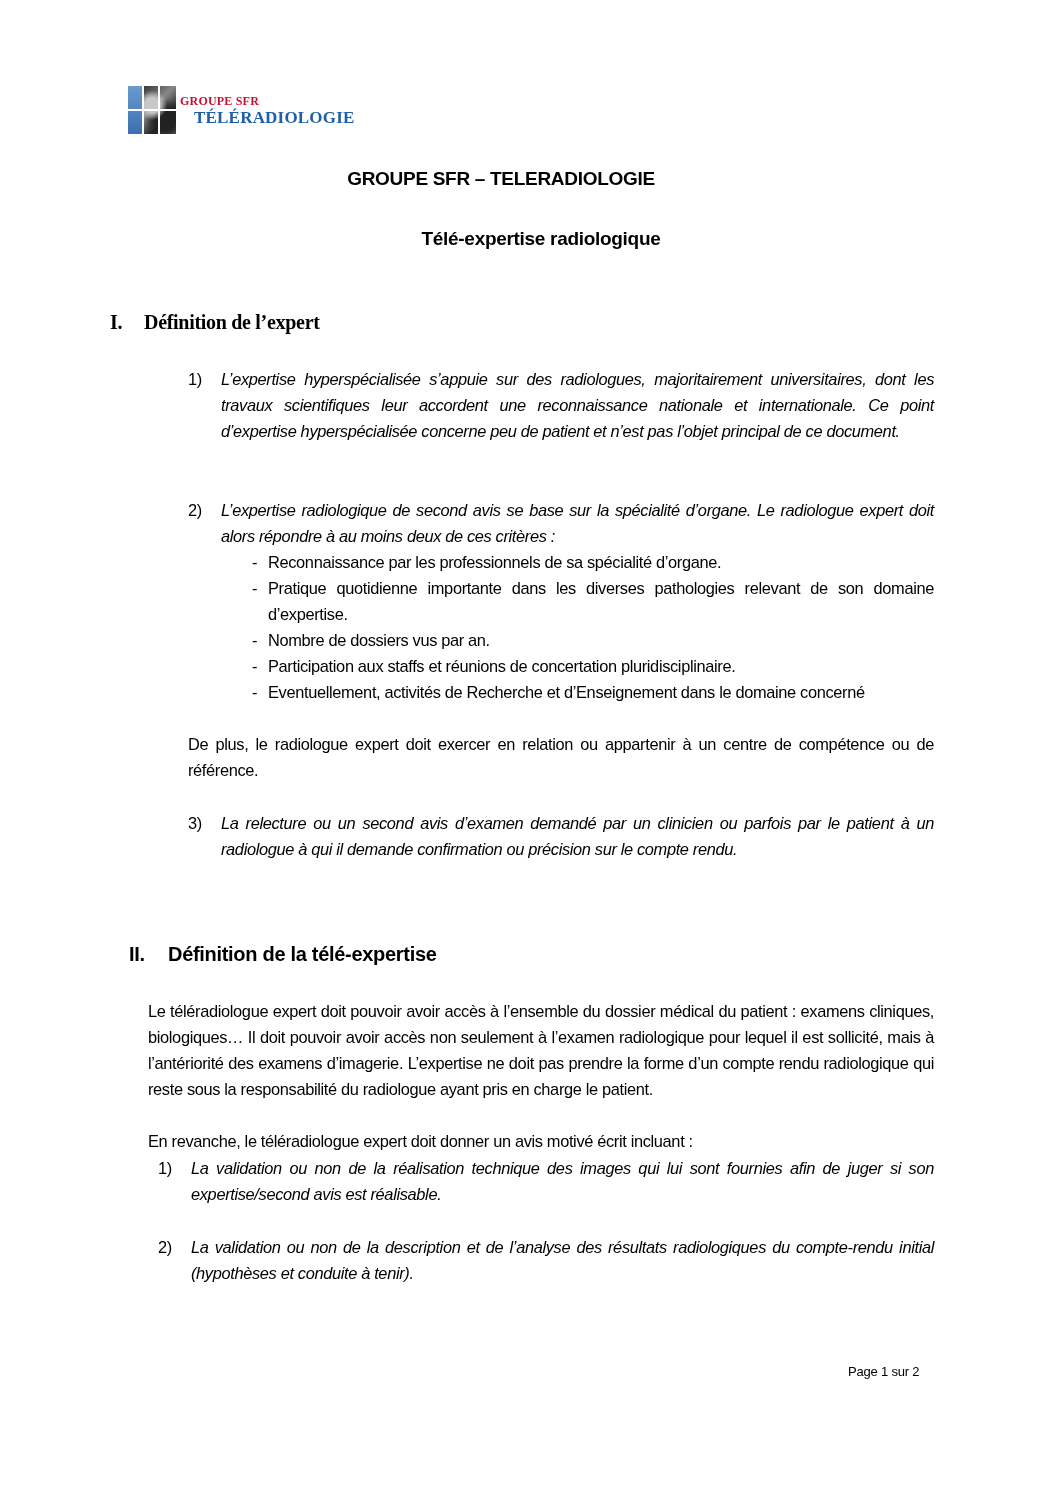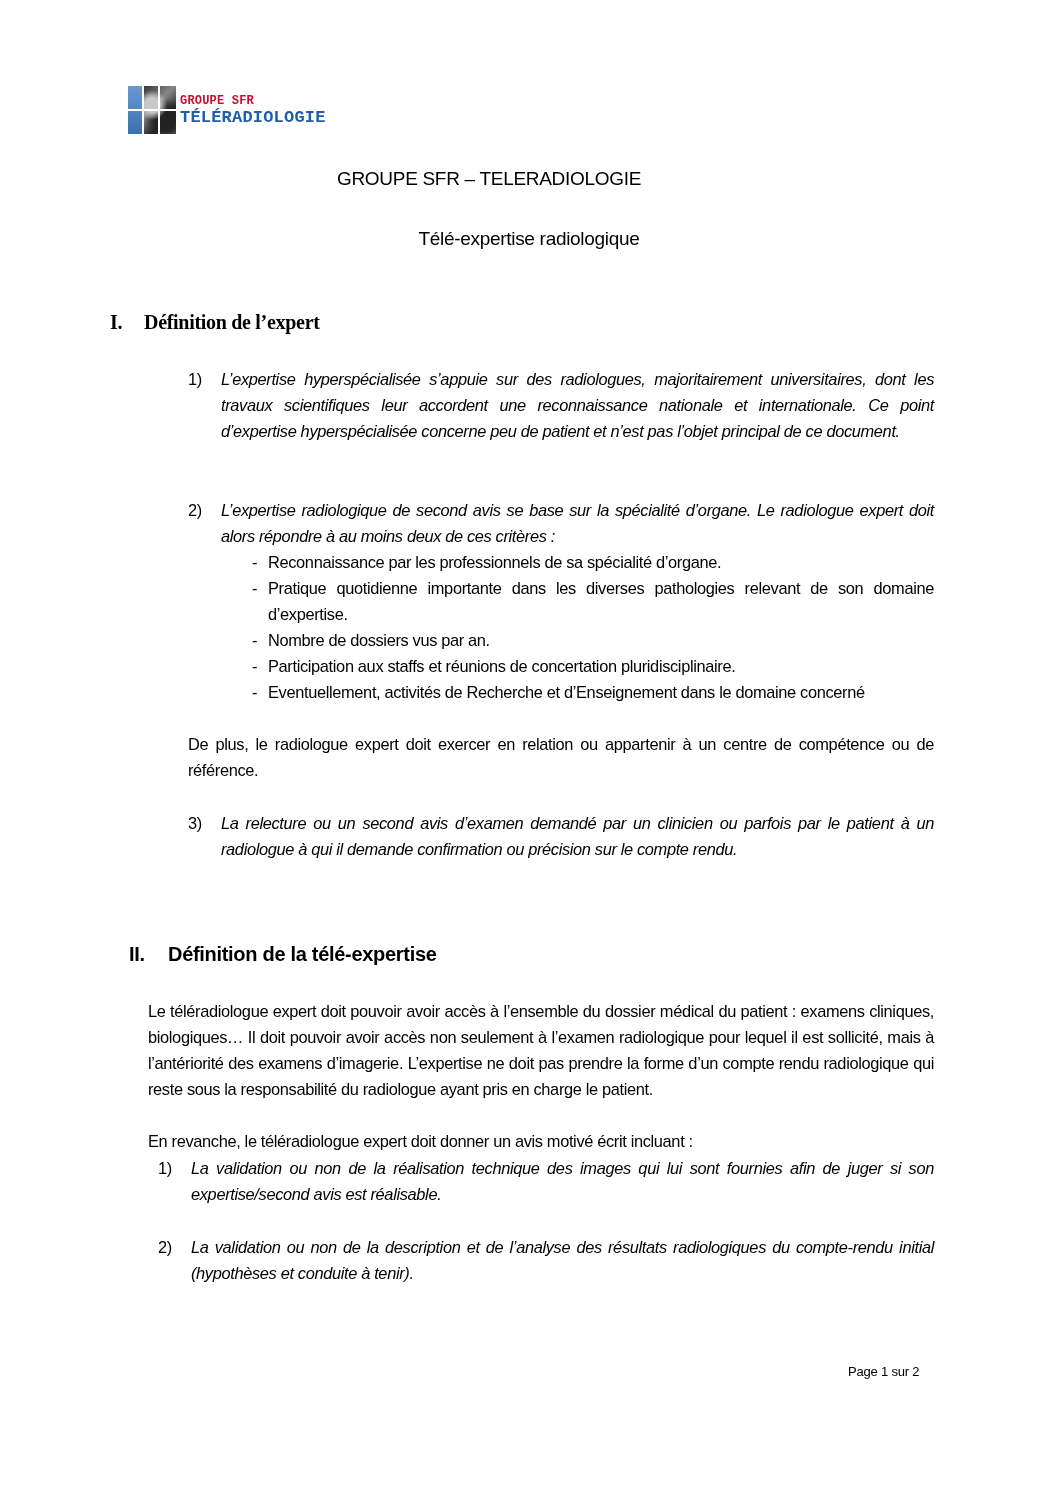--- a/index.html
+++ b/index.html
@@ -67,40 +67,41 @@
     }
     .logo-mark .vline2 {
       position: absolute;
       left: 30px; top: 0;
       width: 2px; height: 48px;
       background: #fff;
     }
     .logo-text {
       margin-left: 4px;
       line-height: 1;
-      font-family: Liberation Mono, monospace;
+      font-family: Liberation Serif, serif;
       font-weight: bold;
     }
     .logo-line1 {
       color: #c8102e;
       font-size: 12px;
       letter-spacing: 0.2px;
     }
     .logo-line2 {
       color: #1f5fa8;
       font-size: 17px;
       margin-top: 2px;
       letter-spacing: 0.2px;
+      margin-left: 14px;
     }
 
     .title {
       position: absolute;
-      left: 0; width: 978px;
+      left: 12px; width: 978px;
       text-align: center;
-      font-weight: normal;
+      font-weight: bold;
       font-size: 19px;
       font-family: "Liberation Sans", sans-serif;
       letter-spacing: -0.3px;
     }
     .title-main { top: 168px; }
     .title-sub { top: 228px; margin-left: 40px; }
 
     .heading {
       position: absolute;
       font-weight: bold;

